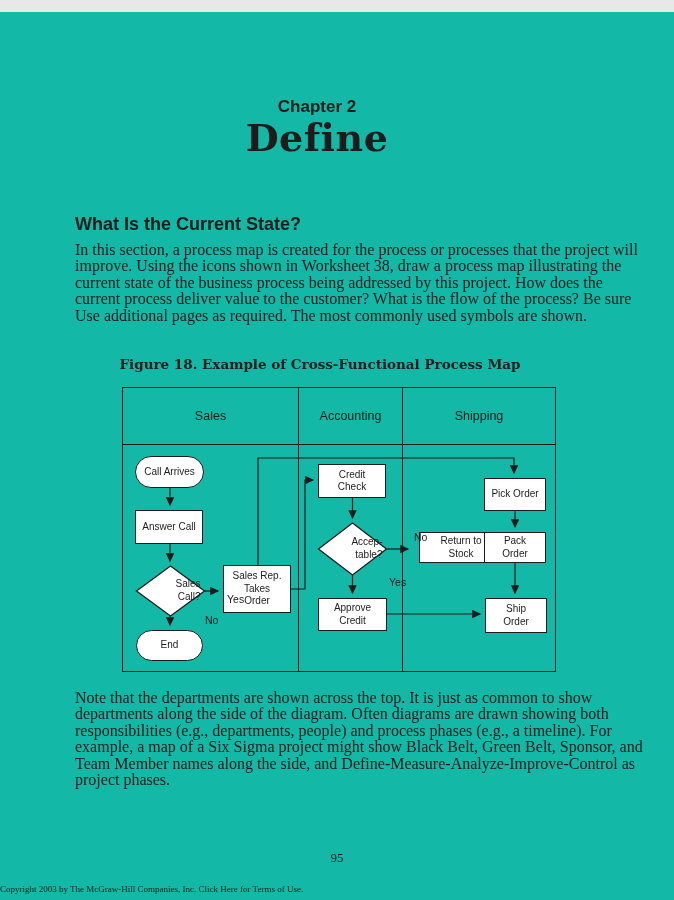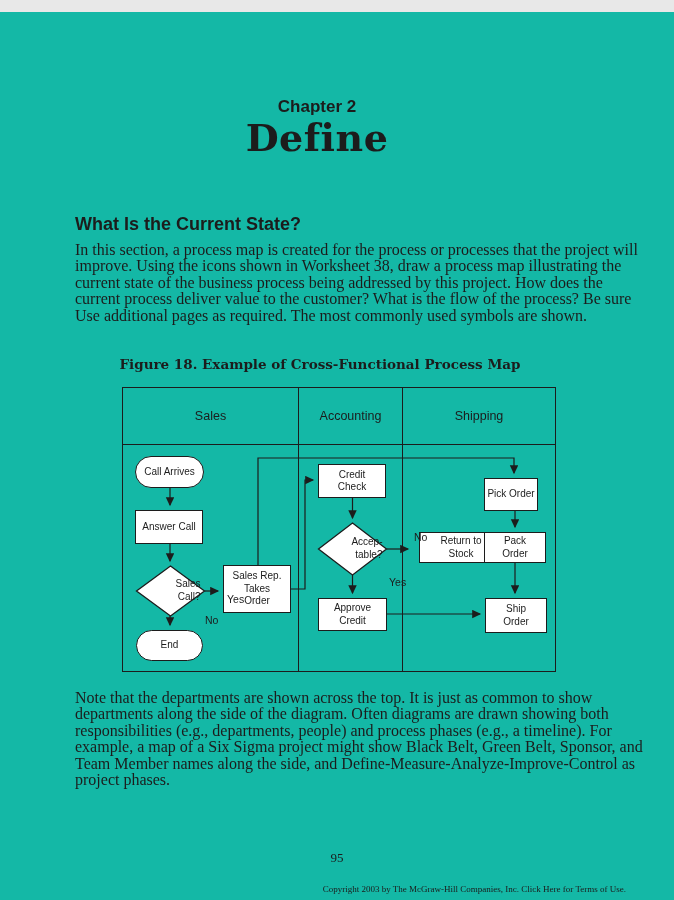--- a/index.html
+++ b/index.html
@@ -53,21 +53,21 @@
     position:absolute; z-index:3; width:60px;
     display:flex; flex-direction:column; align-items:flex-end;
     font-family:"Liberation Sans", sans-serif; font-size:10px; line-height:12.5px;
     text-align:center;
   }
   .elabel {
     position:absolute; z-index:3;
     font-family:"Liberation Sans", sans-serif; font-size:10.5px;padding-left:27px;
   }
   .page-number { position:absolute; left:0; width:674px; top:838px; text-align:center; font-size:13px; }
-  .copyright   { position:absolute; left:0; width:626px; top:872px; text-align:right; font-size:9px; }
+  .copyright   { position:absolute; left:0; width:626px; top:872px; text-align:left; font-size:9px; }
 </style>
 </head>
 <body>
 
 <div class="page">
 
   <div class="chapter-label">Chapter 2</div>
   <div class="chapter-title">Define</div>
 
   <h2 class="section-heading">What Is the Current State?</h2>
@@ -136,21 +136,21 @@
       <div>Check</div>
     </div>
     <div class="node" style="left:195px;top:210px;width:69px;height:33px">
       <div>Approve</div>
       <div>Credit</div>
     </div>
     <div class="node" style="left:296px;top:144px;width:84px;height:31px">
       <div>Return to</div>
       <div>Stock</div>
     </div>
-    <div class="node" style="left:361px;top:90px;width:54px;height:33px">
+    <div class="node" style="left:361px;top:90px;width:62px;height:33px">
       <div>Pick Order</div>
     </div>
     <div class="node" style="left:361px;top:144px;width:62px;height:31px">
       <div>Pack</div>
       <div>Order</div>
     </div>
     <div class="node" style="left:362px;top:210px;width:62px;height:35px">
       <div>Ship</div>
       <div>Order</div>
     </div>

